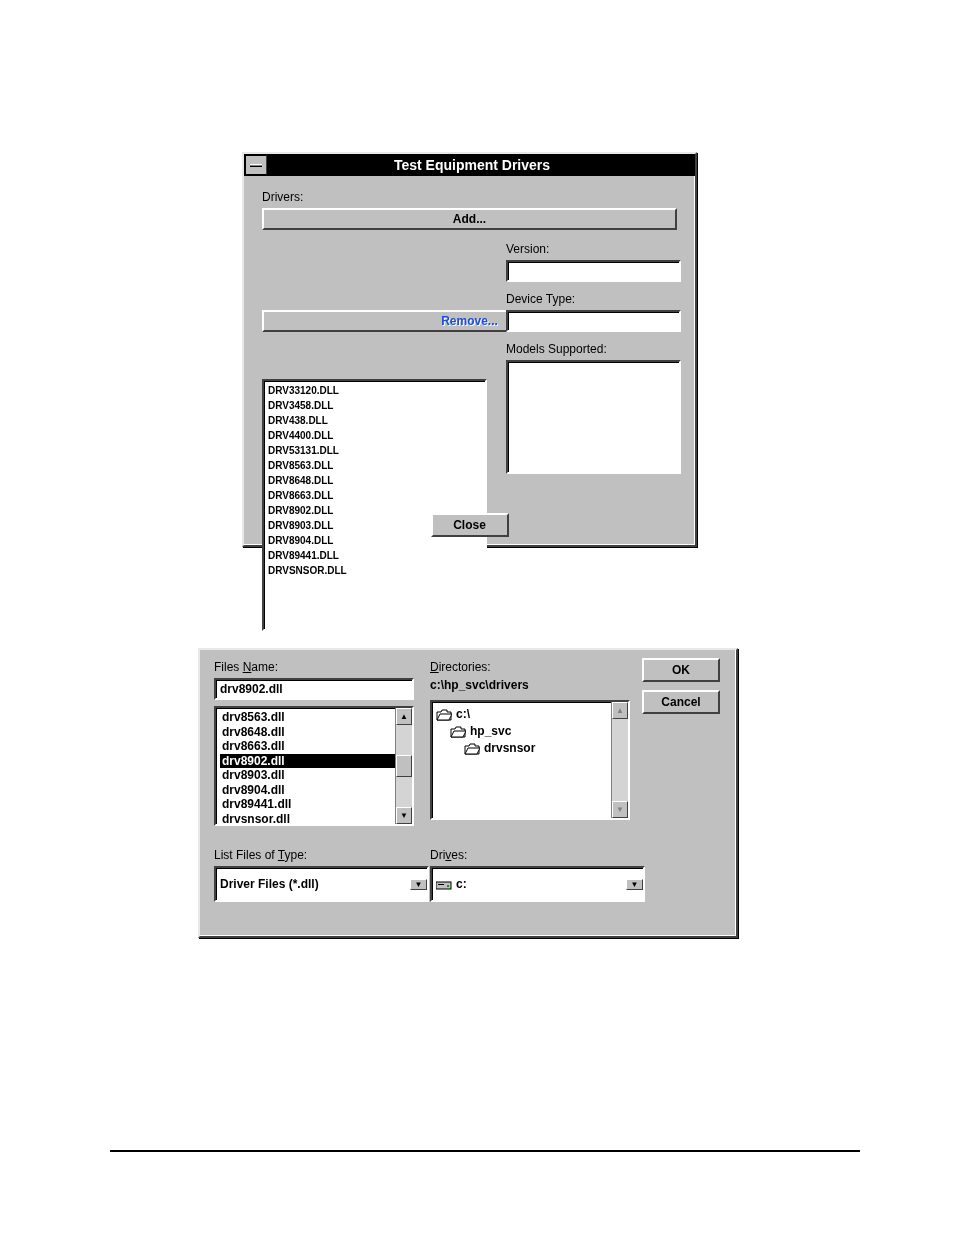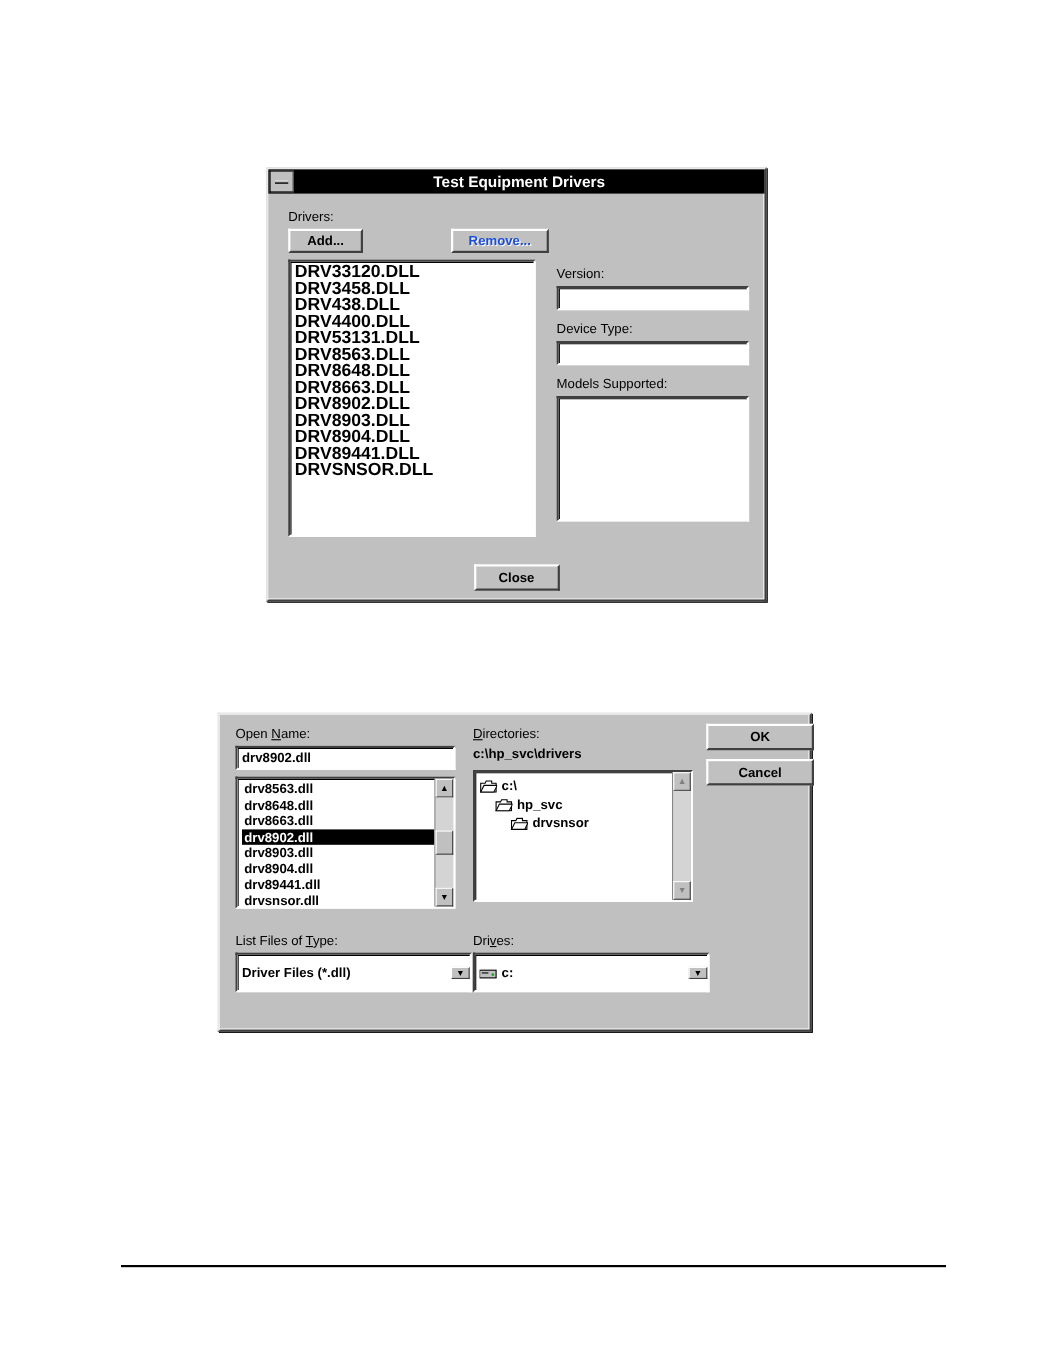--- a/index.html
+++ b/index.html
@@ -66,21 +66,21 @@
     border-bottom: 1px solid #000;
   }
   .titletext {
     flex: 1;
     text-align: center;
     padding-right: 19px;
   }
 
   .body1 { padding: 14px 18px 10px 18px; position: relative; height: calc(100% - 22px);}
   .label { font-weight: normal; font-size: 12px; margin-bottom: 4px; }
-  .buttonrow { display: flex; gap: 80px; margin-bottom: 6px;}
+  .buttonrow { display: flex; gap: 80px; margin-bottom: 6px; flex-direction: column;}
   .btn {
     background: #c0c0c0;
     border-top: 2px solid #fff;
     border-left: 2px solid #fff;
     border-right: 2px solid #404040;
     border-bottom: 2px solid #404040;
     padding: 2px 14px;
     font-weight: bold;
     font-size: 12px;
     cursor: pointer;
@@ -95,22 +95,23 @@
     border-right: 2px solid #fff;
     border-bottom: 2px solid #fff;
     box-shadow: inset 1px 1px 0 #000;
   }
   .drivers-list {
     width: 225px;
     height: 252px;
     padding: 2px 4px;
     overflow: hidden;
     font-weight: bold;
-    font-size: 16px;
+    font-size: 10px;
     line-height: 15px;
+    margin-top: 41px;
   }
   .right-col {
     position: absolute;
     left: 262px;
     top: 56px;
     width: 175px;
   }
   .right-col .label { margin-top: 10px; }
   .right-col .textfield { height: 22px; width: 175px; margin-bottom: 6px;}
   .models-box { height: 114px; width: 175px; }
@@ -204,21 +205,21 @@
   .combo .combo-btn {
     width: 17px;
     background: #c0c0c0;
     border-top: 1px solid #fff;
     border-left: 1px solid #fff;
     border-right: 1px solid #404040;
     border-bottom: 1px solid #404040;
     display:flex; align-items:center; justify-content:center; font-size:8px;
   }
   .drive-icon { width: 16px; height: 10px; display:inline-block; }
-  .btn3 { width: 98px; padding: 3px 4px;}
+  .btn3 { width: 78px; padding: 3px 4px;}
 </style>
 </head>
 <body>
 <div class="page">
 
 <div class="dialog dlg1">
   <div class="titlebar">
     <div class="sysmenu">
           <div class="dash"></div>
         </div>
@@ -259,21 +260,21 @@
       <div class="btn">Close</div>
     </div>
   </div>
 </div>
 
 <div class="dialog dlg2">
   <div class="body2">
 
     <div class="col col1">
       <div class="label">
-        <span>Open </span><span class="underline-hotkey">N</span><span>ame:</span>
+        <span>Files </span><span class="underline-hotkey">N</span><span>ame:</span>
       </div>
       <input class="sunken filename-input" value="drv8902.dll" style="">
       <div class="sunken file-list-wrap">
         <div class="file-list" id="file-list">
               <div class="item">drv8563.dll</div>
               <div class="item">drv8648.dll</div>
               <div class="item">drv8663.dll</div>
               <div class="item selected">drv8902.dll</div>
               <div class="item">drv8903.dll</div>
               <div class="item">drv8904.dll</div>

